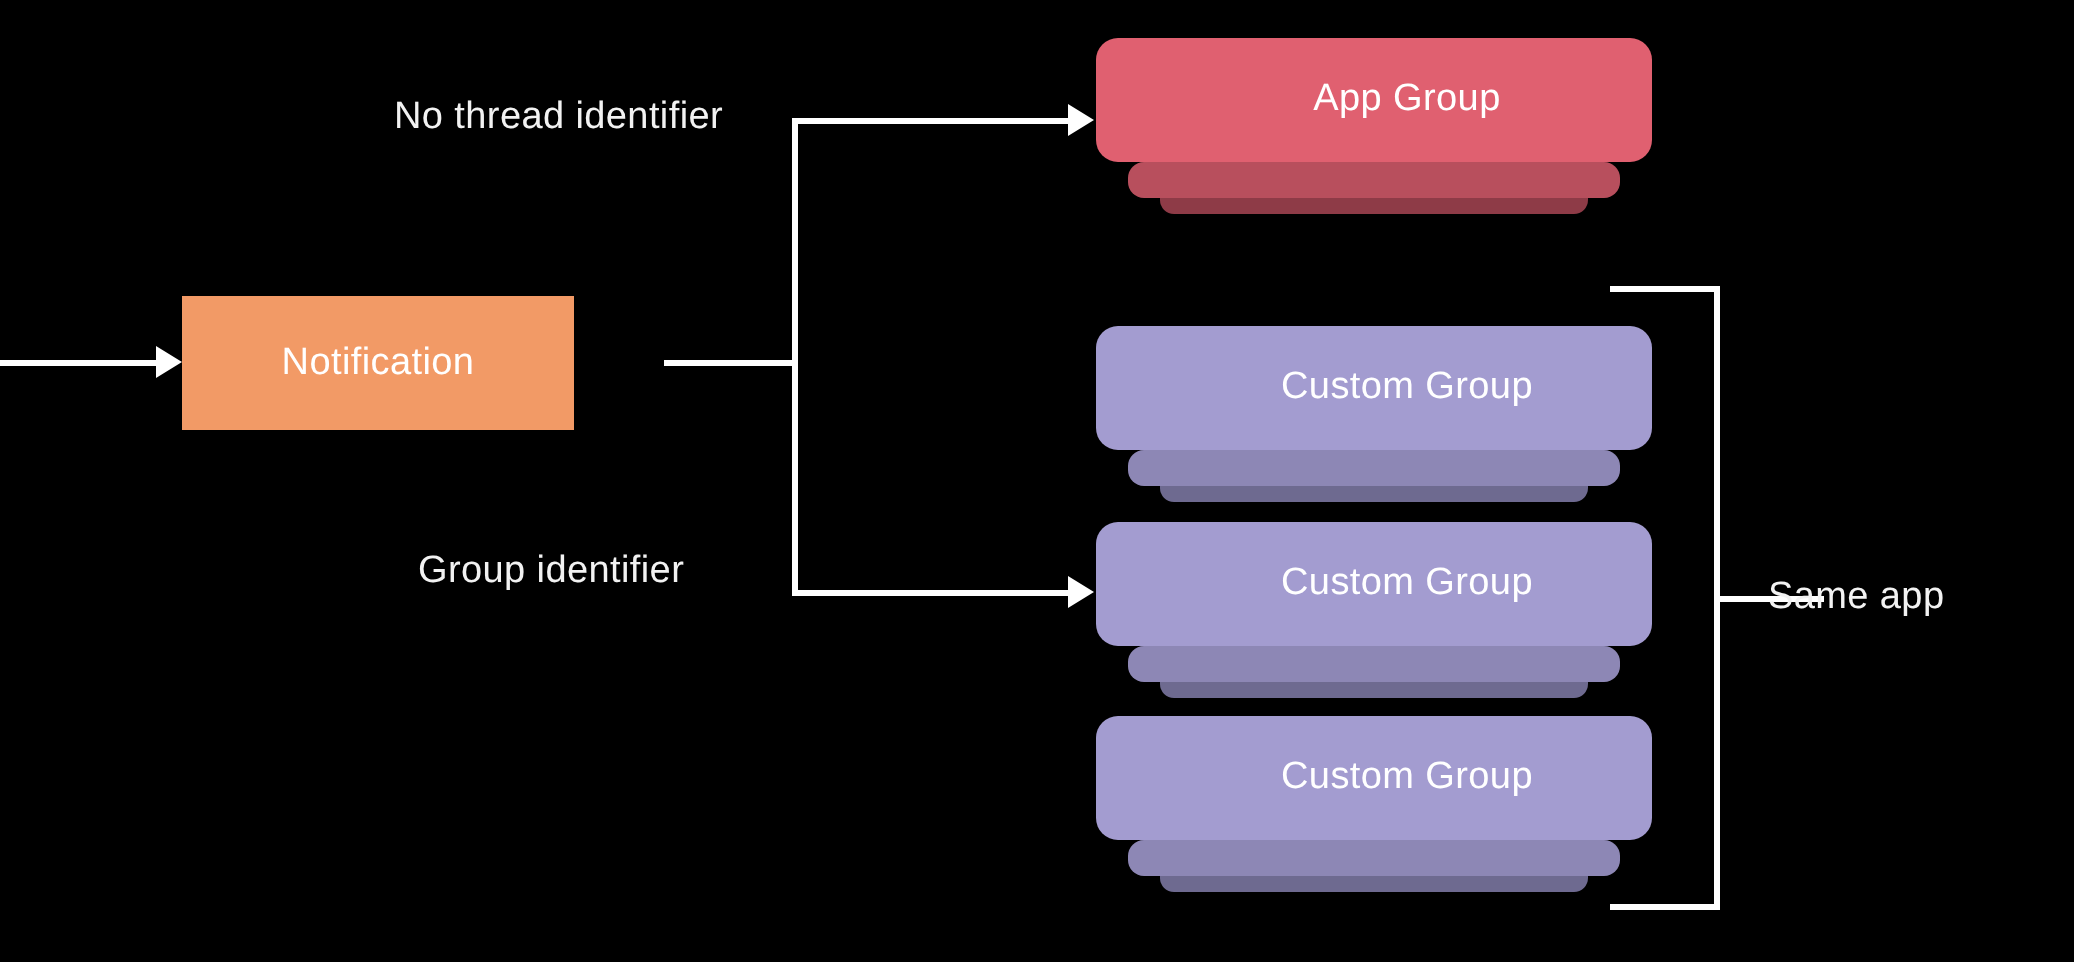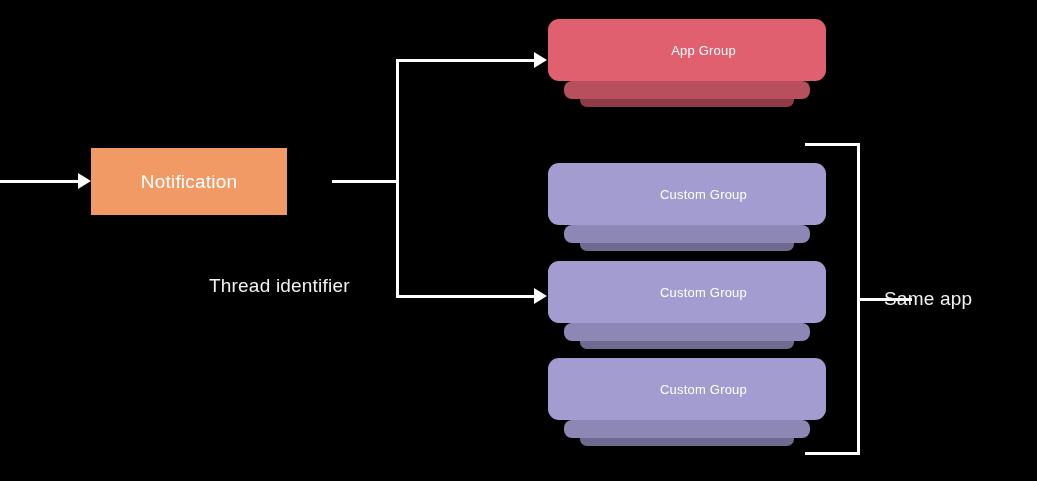--- a/index.html
+++ b/index.html
@@ -64,21 +64,21 @@
   .stack .card-front {
     position: absolute;
     left: 0;
     top: 0;
     right: 0;
     border-radius: 11px;
     display: flex;
     align-items: center;
     justify-content: center;
     color: #ffffff;
-    font-size: 13px;
+    font-size: 19px;
     letter-spacing: 0.2px;
     padding-left: 33px;
   }
 
   
   .label {
     position: absolute;
     color: #f2f2f2;
     font-size: 19px;
     white-space: nowrap;
@@ -100,22 +100,23 @@
   <div class="line line-h" style="left:332px; top:180px; width:67px;"></div>
 
   <div class="line line-v" style="left:396px; top:59px; height:239px;"></div>
 
   <div class="line line-h" style="left:396px; top:59px; width:142px;"></div>
   <div class="arrow-head" style="left:534px; top:52px;"></div>
 
   <div class="line line-h" style="left:396px; top:295px; width:142px;"></div>
   <div class="arrow-head" style="left:534px; top:288px;"></div>
 
+  <div class="label" style="left:197px; top:48px;">No thread identifier</div>
 
-  <div class="label" style="left:209px; top:275px;">Thread identifier</div>
+  <div class="label" style="left:209px; top:275px;">Group identifier</div>
 
   <div class="stack" style="left:548px; top:19px; width:278px; height:85px;">
     <div class="layer layer-back" style="left:32px; top:72px; width:214px; height:16px; background:#8e3b47;"></div>
     <div class="layer layer-mid" style="left:16px; top:62px; width:246px; height:18px; background:#b84f5d;"></div>
     <div class="card-front" style="height:62px; background:#e06070;">
       <span>App Group</span>
     </div>
   </div>
 
   <div class="stack" style="left:548px; top:163px; width:278px; height:85px;">

